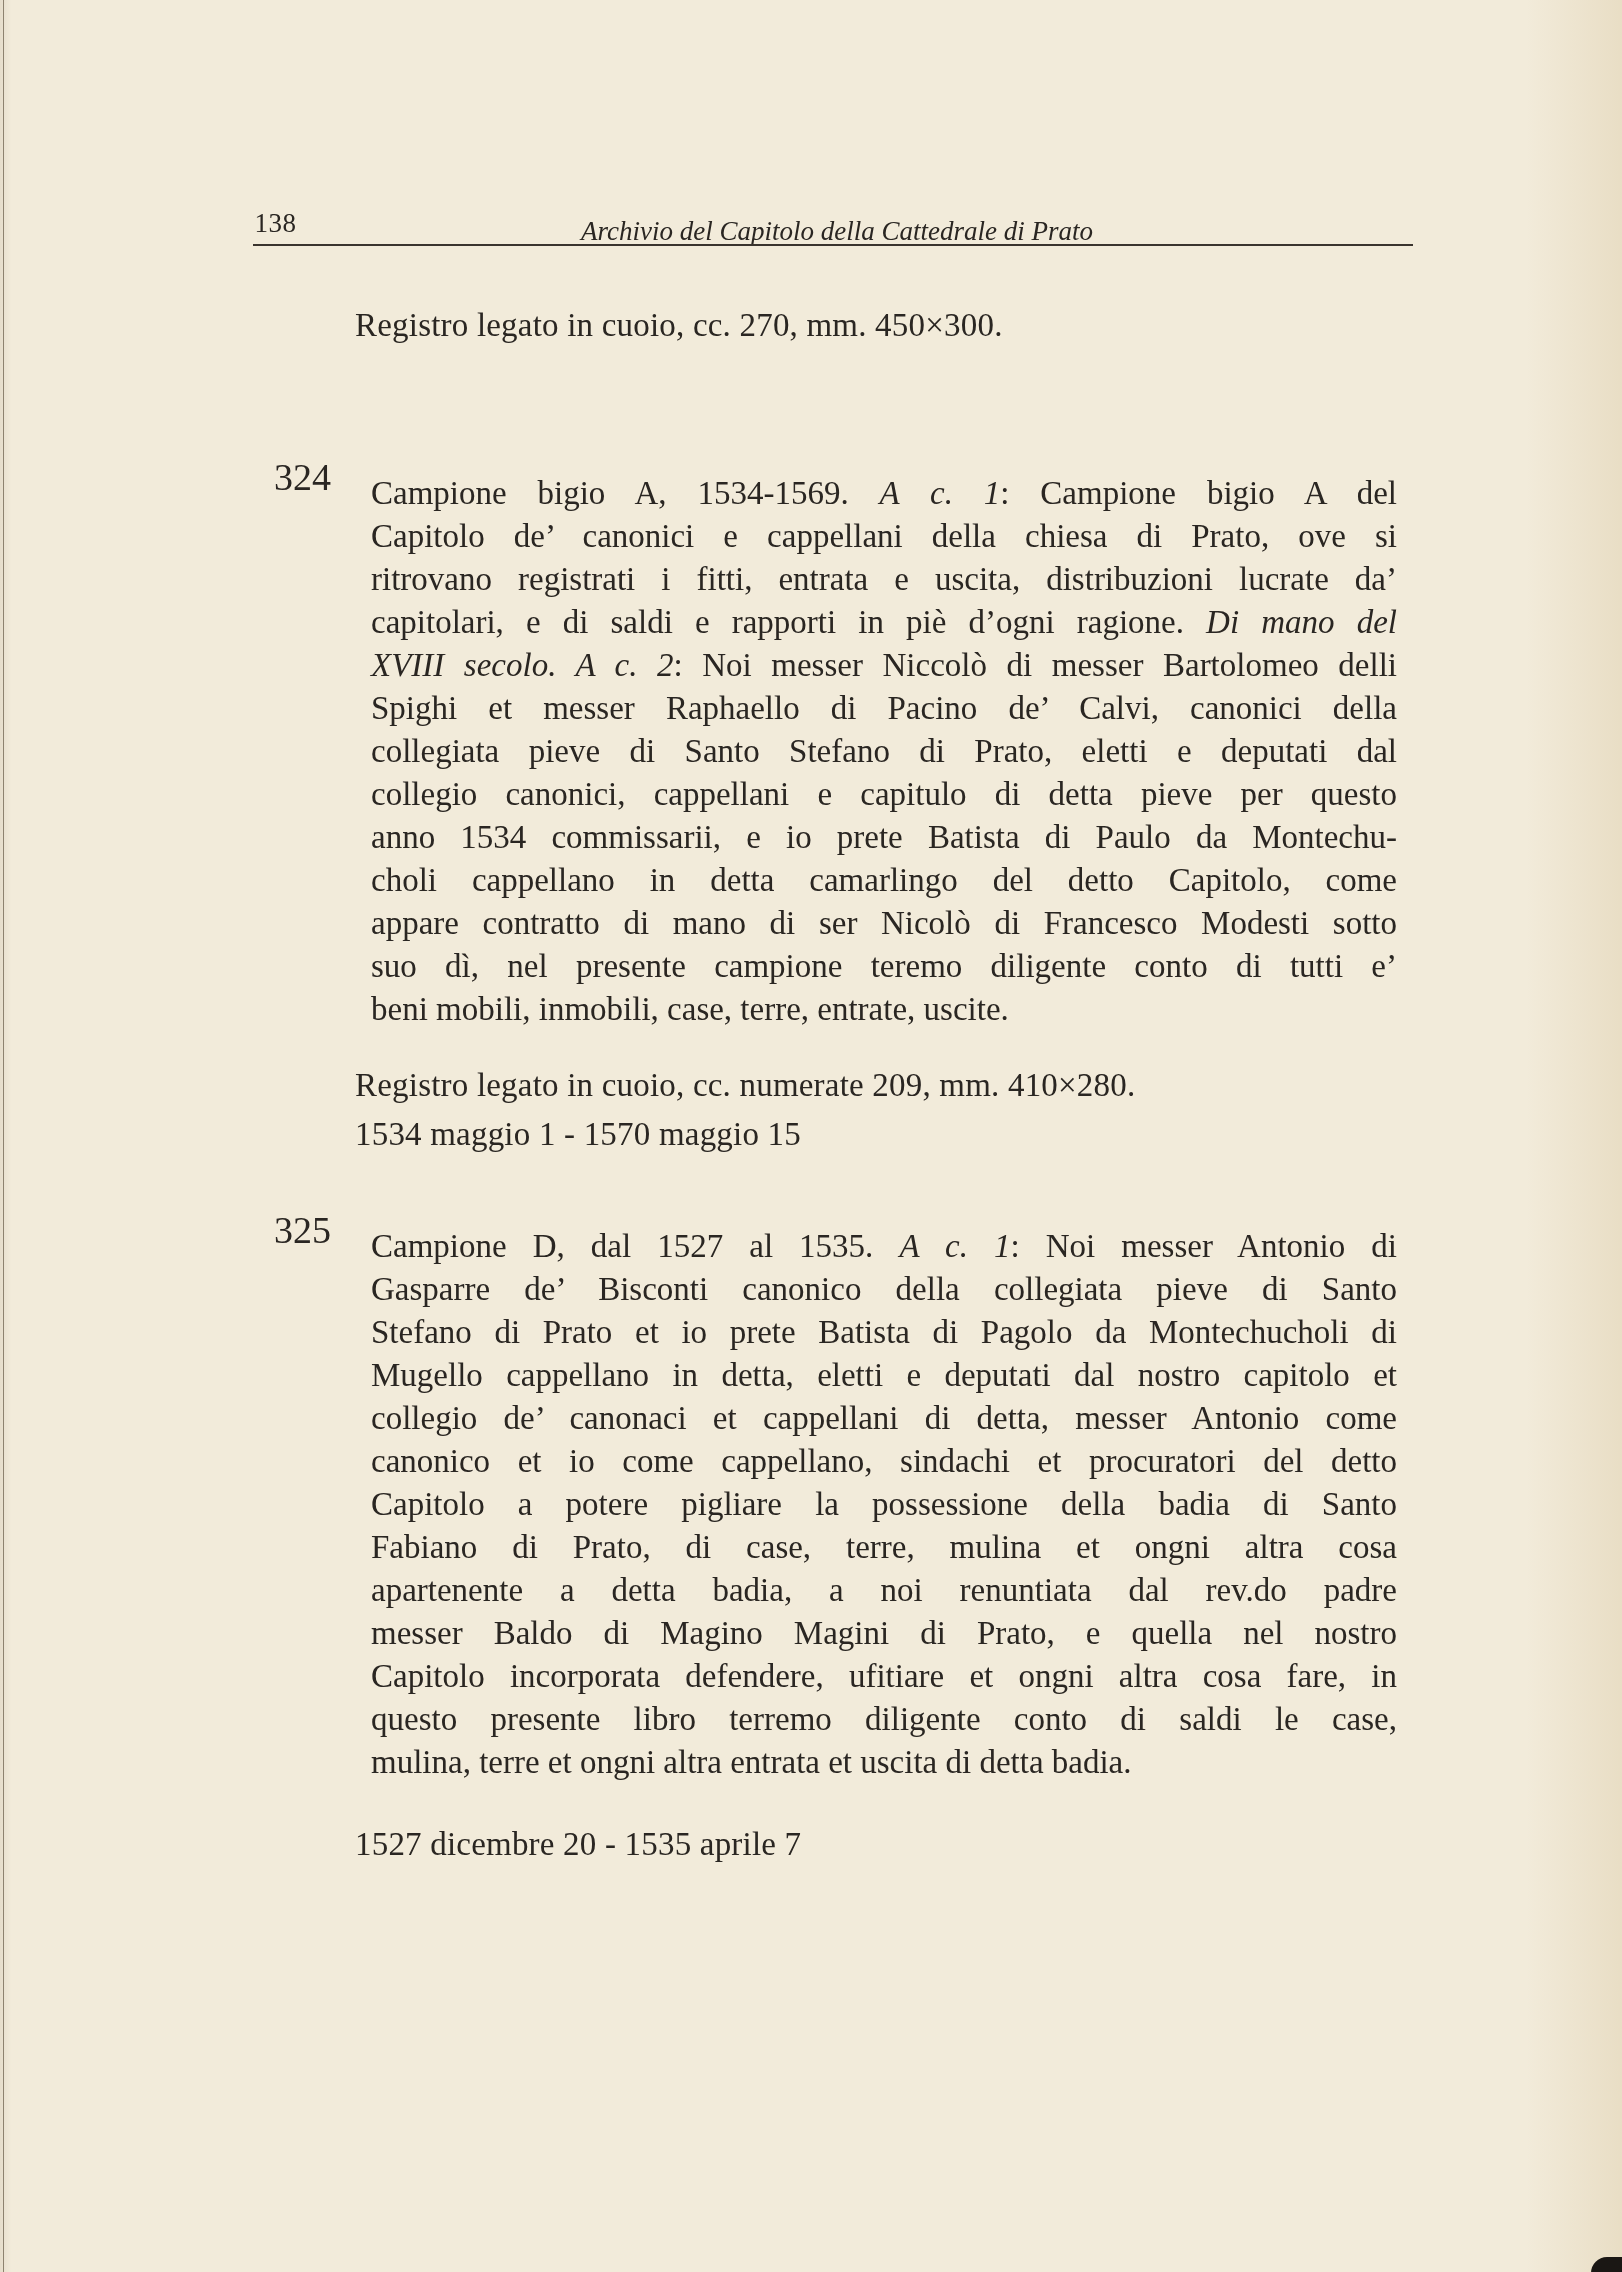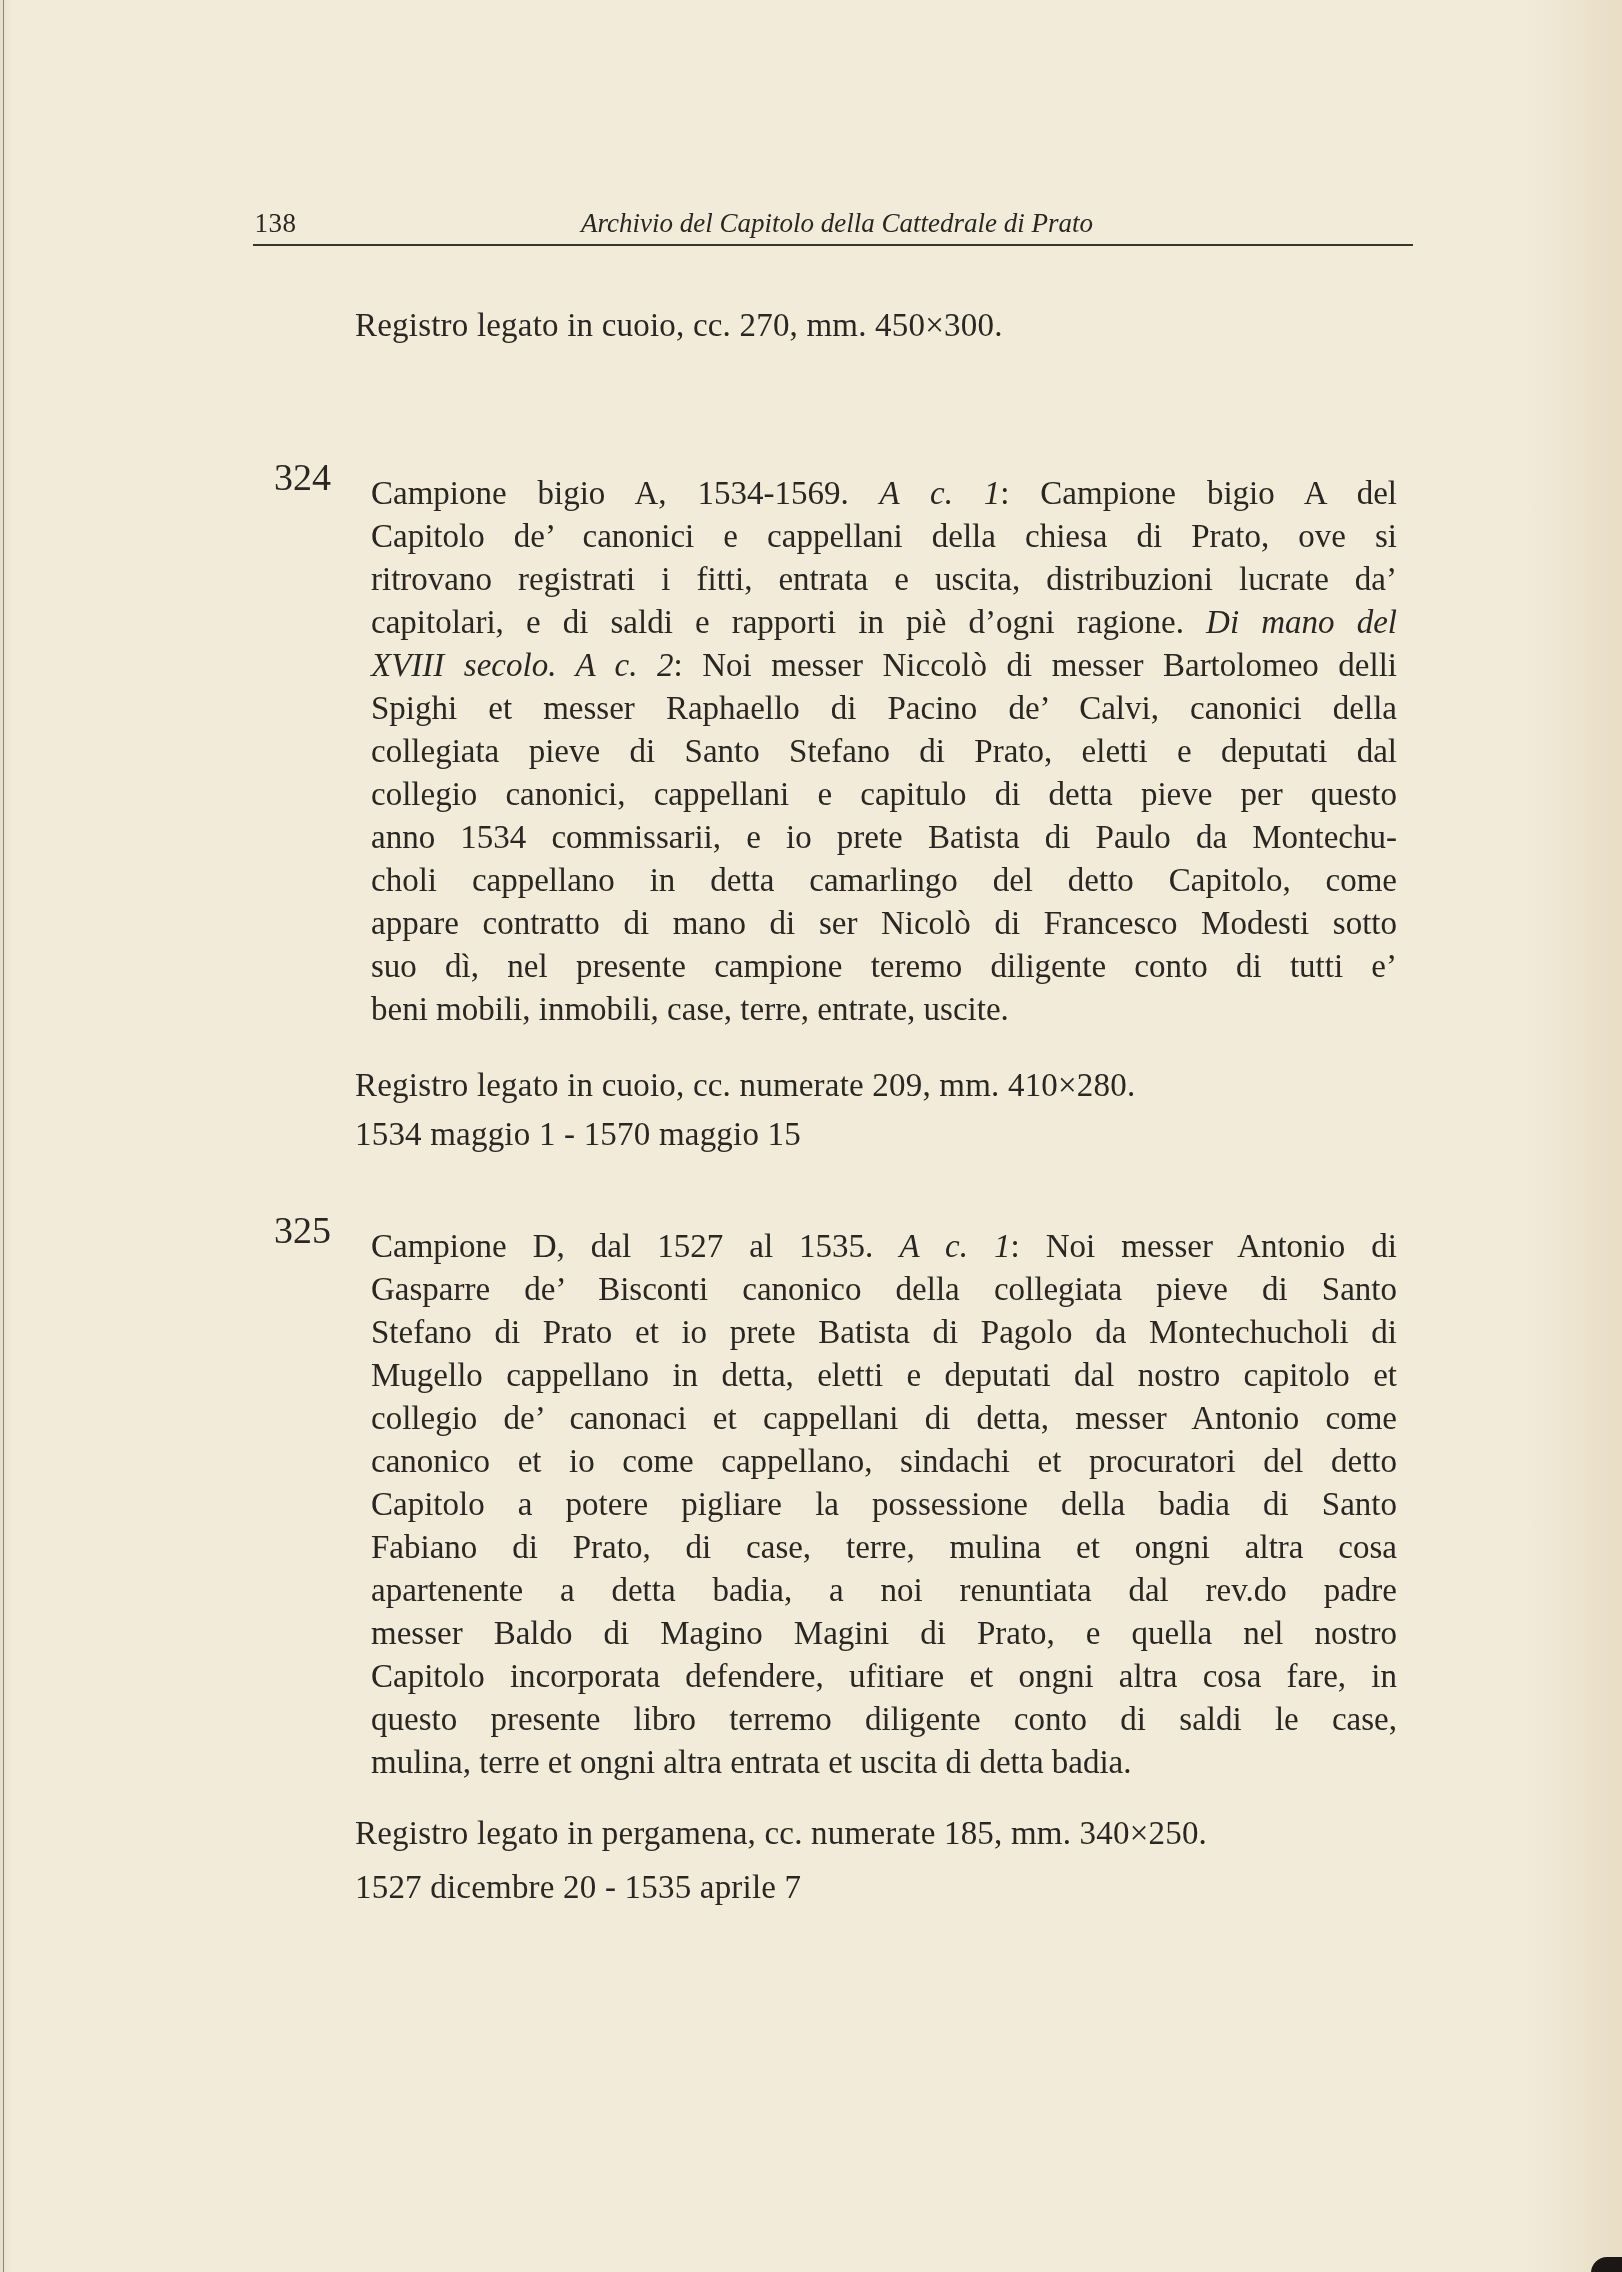--- a/index.html
+++ b/index.html
@@ -55,21 +55,21 @@
       left: 1.6px;
       top: 0;
       font-size: 27px;
       line-height: 39px;
       letter-spacing: 0.4px;
     }
     .running-title {
       position: absolute;
       left: 0;
       right: 0;
-      top: 0;
+      top: 8px;
       text-align: center;
       font-size: 27px;
       line-height: 39px;
       font-style: italic;
       padding-left: 8px;
     }
     .head-rule {
       position: absolute;
       left: 253px;
       top: 244px;
@@ -171,19 +171,18 @@
         <span class="line"><span>Capitolo a potere pigliare la possessione della badia di Santo</span></span>
         <span class="line"><span>Fabiano di Prato, di case, terre, mulina et ongni altra cosa</span></span>
         <span class="line"><span>apartenente a detta badia, a noi renuntiata dal rev.do padre</span></span>
         <span class="line"><span>messer Baldo di Magino Magini di Prato, e quella nel nostro</span></span>
         <span class="line"><span>Capitolo incorporata defendere, ufitiare et ongni altra cosa fare, in</span></span>
         <span class="line"><span>questo presente libro terremo diligente conto di saldi le case,</span></span>
         <span class="line last"><span>mulina, terre et ongni altra entrata et uscita di detta badia.</span></span>
       </p>
   </div>
   <div class="meta-block" style="top:1812px;">
-    <span class="simple-line">Registro legato in pergamena, cc. numerate 185, mm. 340×250.</span>
     <span class="simple-line" style="margin-top:11px;">1527 dicembre 20 - 1535 aprile 7</span>
   </div>
 
   <div class="corner-shadow"></div>
 </div>
 
 
 </body></html>

